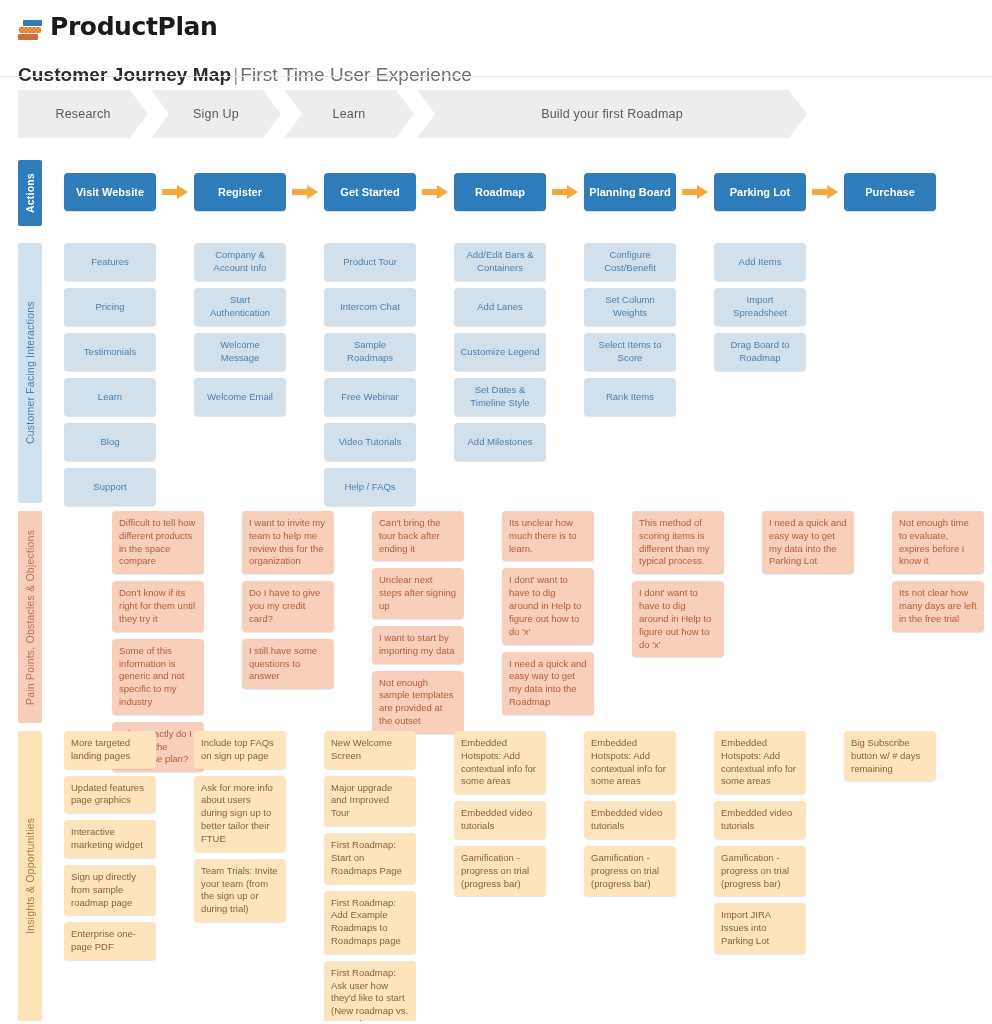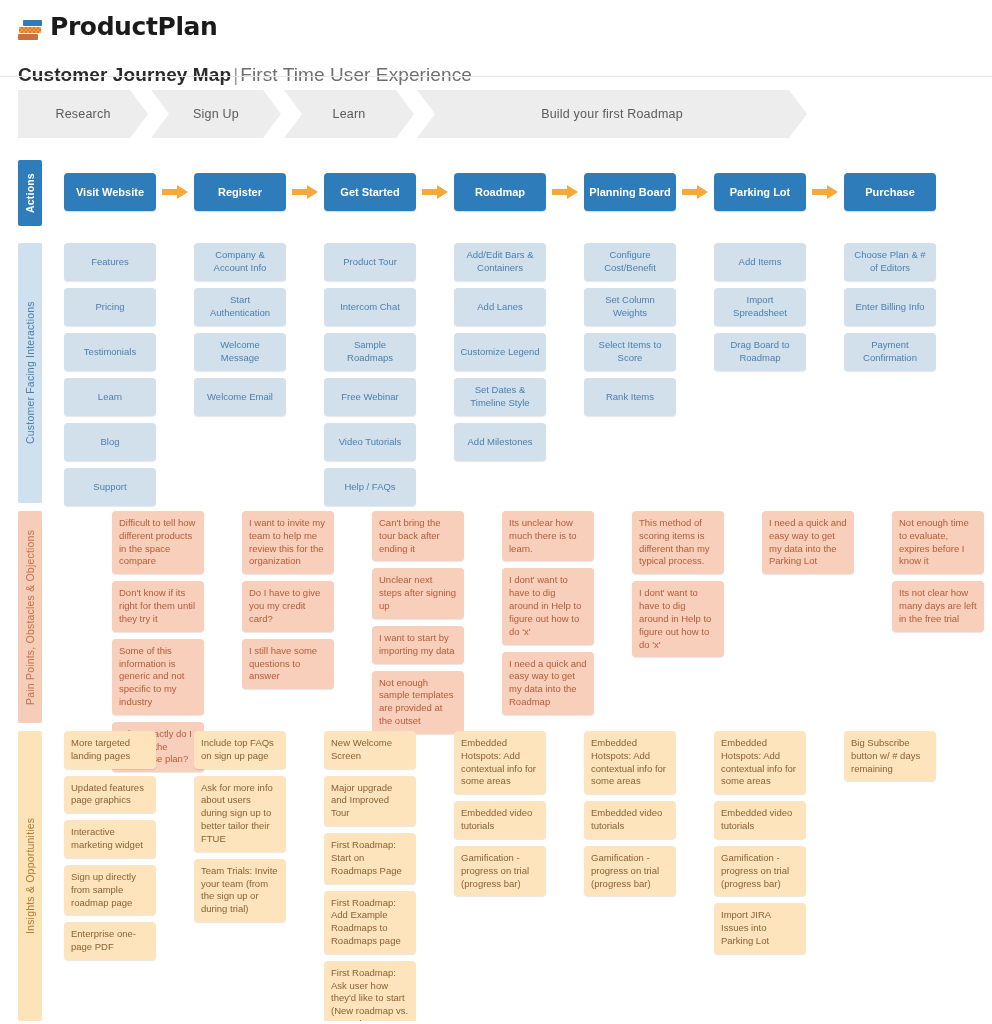--- a/index.html
+++ b/index.html
@@ -338,27 +338,20 @@
         <div class="card interaction">Rank Items</div>
       </div>
     </div>
     <div class="col">
       <div class="stack">
         <div class="card interaction">Add Items</div>
         <div class="card interaction">Import Spreadsheet</div>
         <div class="card interaction">Drag Board to Roadmap</div>
       </div>
     </div>
-    <div class="col">
-      <div class="stack">
-        <div class="card interaction">Choose Plan &amp; # of Editors</div>
-        <div class="card interaction">Enter Billing Info</div>
-        <div class="card interaction">Payment Confirmation</div>
-      </div>
-    </div>
   </div>
 
 <div class="rail pains" style="top:511px;height:212px;">
   <span>Pain Points, Obstacles &amp; Objections</span>
 </div>
 <div class="cols" style="top:511px;padding-left:48px;" id="pains-row">
     <div class="col">
       <div class="stack">
         <div class="card pain">Difficult to tell how different products in the space compare</div>
         <div class="card pain">Don't know if its right for them until they try it</div>

